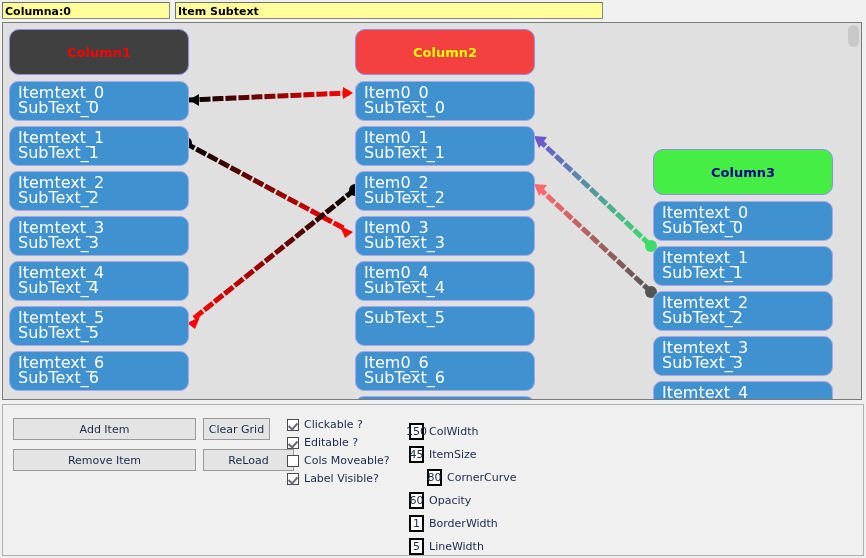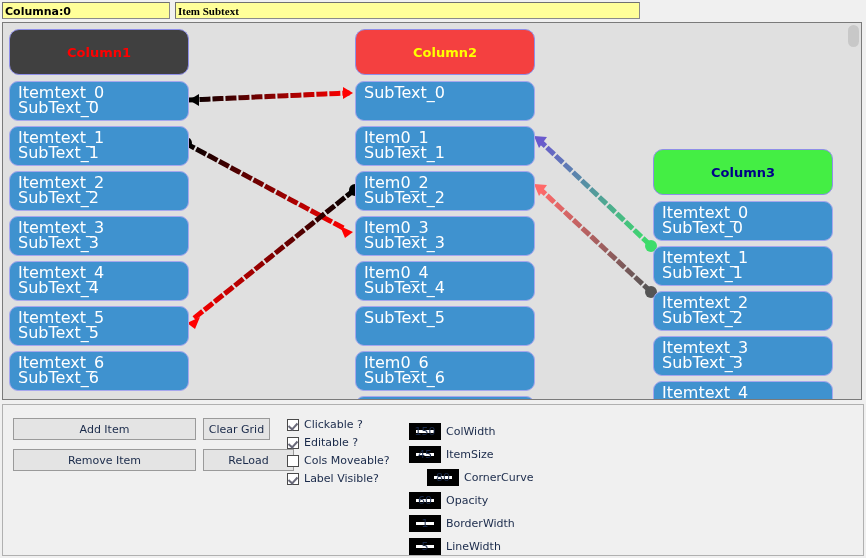--- a/index.html
+++ b/index.html
@@ -23,21 +23,21 @@
     border:1px solid #8a8a8a;
     border-top-color:#707070; border-left-color:#707070;
     font-family:"DejaVu Sans", sans-serif;
     font-size:11px; font-weight:bold; color:#000;
     line-height:17px;
     padding:0 2px;
     box-sizing:border-box;
     white-space:nowrap; overflow:hidden;
   }
   #field-columna { left:2px; width:168px; }
-  #field-subtext { left:175px; width:465px;font-family:Liberation Serif, serif; }
+  #field-subtext { left:175px; width:428px; }
 
   
   .canvas {
     position:absolute; left:2px; top:22px;
     width:860px; height:378px;
     background:#e0e0e0;
     border:1px solid #7a7a7a;
     box-sizing:border-box;
     overflow:hidden;
   }
@@ -125,22 +125,22 @@
     border:solid #6a6a7a; border-width:0 2px 2px 0;
     transform:rotate(42deg);
   }
   #chk0 { left:284px; top:13px; }
   #chk1 { left:284px; top:31px; }
   #chk2 { left:284px; top:49px; }
   #chk3 { left:284px; top:67px; }
 
   .num-row { position:absolute; display:flex; align-items:center; }
   .num-box {
-    width:32px; height:17px;
-    background:#ffffff; border:7px solid #000000;
+    width:15px; height:17px;
+    background:#ffffff; border:2px solid #000000;
     font-size:11px; color:#1a2a4a;
     display:flex; align-items:center; justify-content:center;
     margin-right:5px; box-sizing:border-box;
   }
   .num-lbl { font-size:11px; color:#1a2a4a; }
   #num0 { left:406px; top:18px; }
   #num1 { left:406px; top:41px; }
   #num2 { left:424px; top:64px; }
   #num3 { left:406px; top:87px; }
   #num4 { left:406px; top:110px; }
@@ -241,20 +241,21 @@
       </div>
       <div class="item">
         <span class="t1">Itemtext_6</span>
         <span class="t2">SubText_6</span>
       </div>
     </div>
 
     <div class="column" id="col2">
       <div class="col-header" id="hdr2">Column2</div>
       <div class="item">
+        <span class="t1">Item0_0</span>
         <span class="t2">SubText_0</span>
       </div>
       <div class="item">
         <span class="t1">Item0_1</span>
         <span class="t2">SubText_1</span>
       </div>
       <div class="item">
         <span class="t1">Item0_2</span>
         <span class="t2">SubText_2</span>
       </div>

